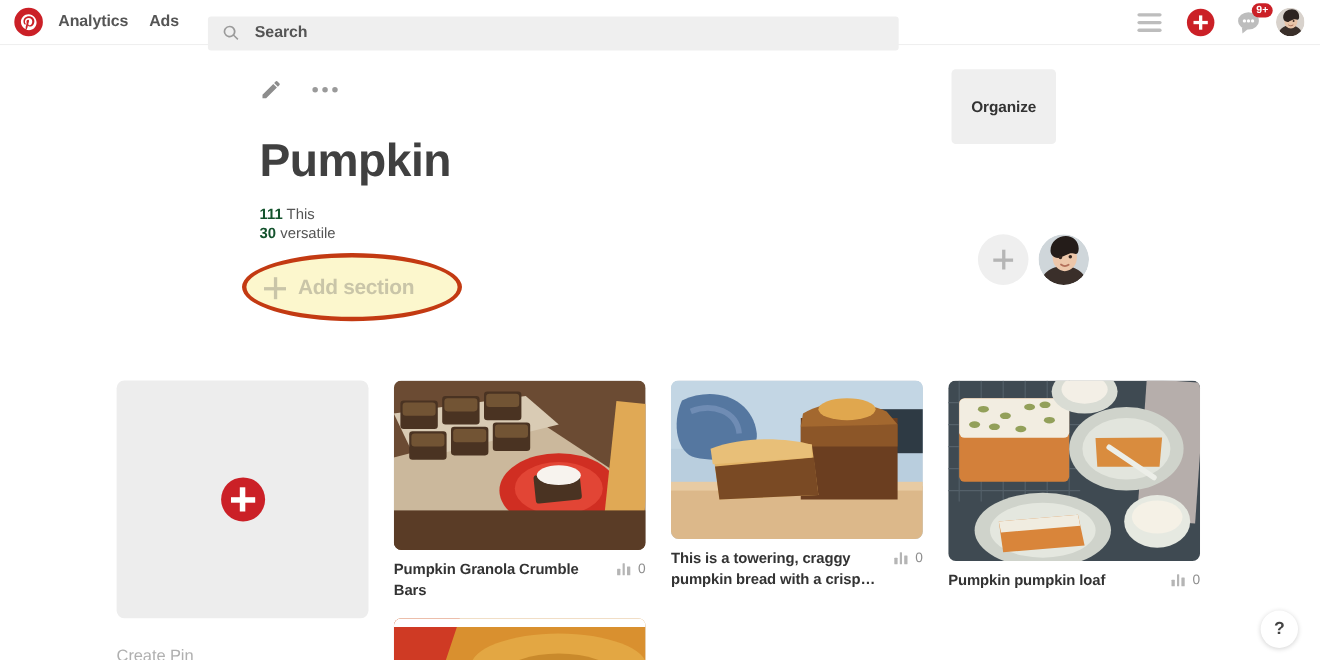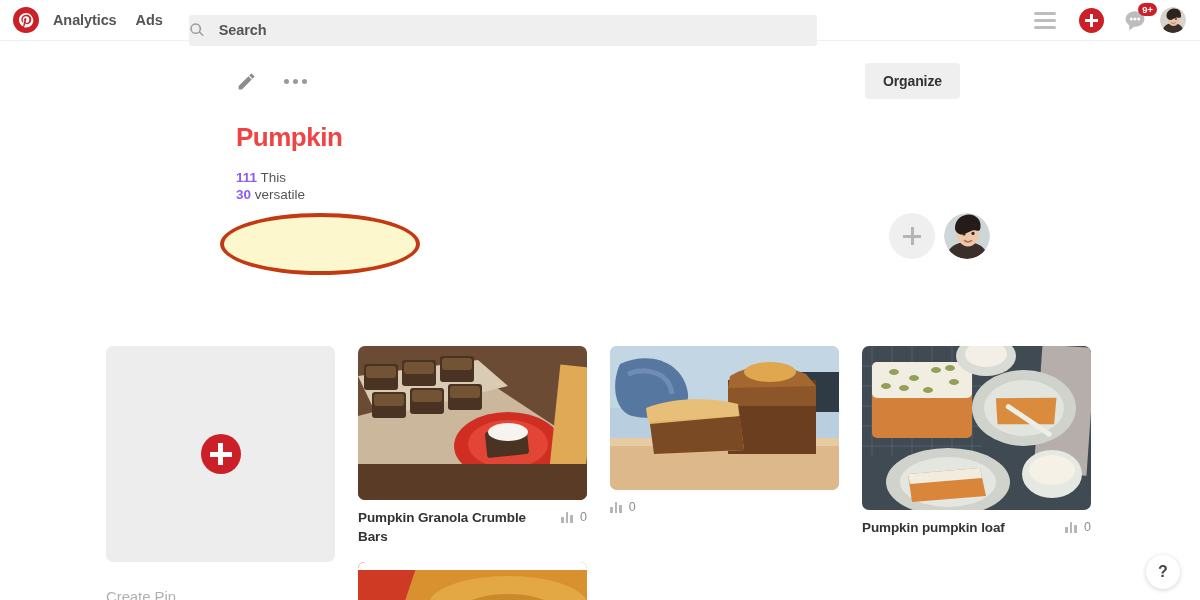--- a/index.html
+++ b/index.html
@@ -41,20 +41,21 @@
   }
   .nav-link.ads { margin-left: 19px; }
   .search-box {
     margin-left: 26px;
     height: 31px;
     width: 628px;
     background: #efefef;
     border-radius: 3px;
     display: flex;
     align-items: center;
+    padding-left: 13px;
     cursor: text;
     flex: 0 0 auto;
     margin-top: 20px;
   }
   .search-icon { width: 16px; height: 16px; flex: 0 0 auto; }
   .search-icon svg { display: block; width: 16px; height: 16px; }
   .search-placeholder {
     margin-left: 14px;
     font-size: 14.5px;
     font-weight: bold;
@@ -132,38 +133,38 @@
   }
   .organize-btn {
     position: absolute;
     right: 240px;
     top: 22px;
     background: #efefef;
     border-radius: 4px;
     font-size: 14px;
     font-weight: bold;
     color: #333333;
-    padding: 10px 18px;
+    padding: 26px 18px;
     cursor: pointer;
     letter-spacing: -0.1px;
   }
   .board-title {
-    font-size: 26px;
+    font-size: 42px;
     font-weight: bold;
-    color: #ef4444;
+    color: #404040;
     margin-top: 23px;
     letter-spacing: -0.5px;
   }
   .board-meta {
     margin-top: 16px;
     font-size: 13.5px;
     color: #555555;
     line-height: 1.26;
   }
-  .board-meta b { font-weight: bold; color: #8b5cf6; }
+  .board-meta b { font-weight: bold; color: #14532d; }
   .board-desc {
     margin-top: 6px;
     font-size: 14.5px;
     color: #555555;
     line-height: 1.33;
     max-width: 600px;
   }
   .collab {
     position: absolute;
     right: 210px;
@@ -422,20 +423,24 @@
           <circle cx="20" cy="21" r="1.6" fill="#35241d"></circle>
           <circle cx="29" cy="20.4" r="1.6" fill="#35241d"></circle>
           <path d="M20.5 27.5c2.4 1.8 4.8 1.7 7 .2" stroke="#b3705a" stroke-width="1.6" fill="none" stroke-linecap="round"></path>
         </g>
       </svg>
     </div>
   </div>
 
   <div class="addsection-wrap">
     <div class="highlight-ellipse"></div>
+    <div class="addsection">
+      <span class="addsection-plus"></span>
+      <span class="addsection-label">Add section</span>
+    </div>
   </div>
 </div>
 
 <div class="grid">
 
   <div class="col">
     <div class="pin">
       <div class="createpin-box">
         <div class="createpin-plus"></div>
       </div>
@@ -513,20 +518,21 @@
           <path d="M118 34 L206 34 L206 108 L118 108 Z" fill="#6b3e20"></path>
           <path d="M118 40 L206 40 L206 60 L118 60 Z" fill="#8c5628"></path>
           <path d="M120 30 C140 18 168 16 196 28 L206 40 L118 42 Z" fill="#a3682f"></path>
           <ellipse cx="160" cy="26" rx="26" ry="10" fill="#e0a74e"></ellipse>
           <path d="M38 64 L128 58 L134 104 L44 108 Z" fill="#e3b467"></path>
           <path d="M40 78 L130 70 L134 104 L44 108 Z" fill="#7a4a24"></path>
           <path d="M36 62 C66 50 104 52 128 58 L128 70 L38 76 Z" fill="#e8bf78"></path>
         </svg>
       </div>
       <div class="pin-foot">
+        <div class="pin-title">This is a towering, craggy pumpkin bread with a crisp…</div>
         <div class="pin-stats">
           <span class="barchart">
               <i></i>
               <i></i>
               <i></i>
             </span>
           <span class="stat-count">0</span>
         </div>
       </div>
     </div>

